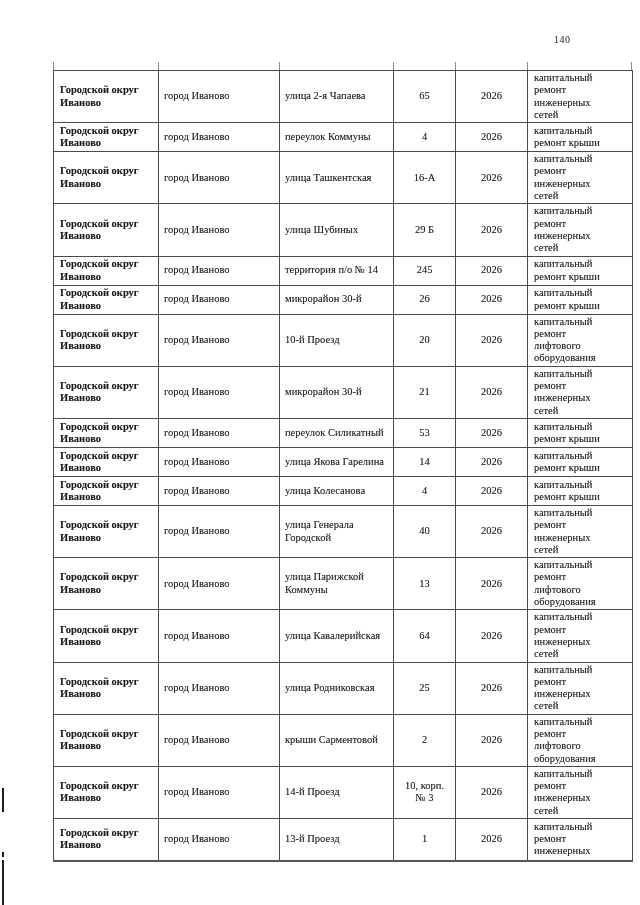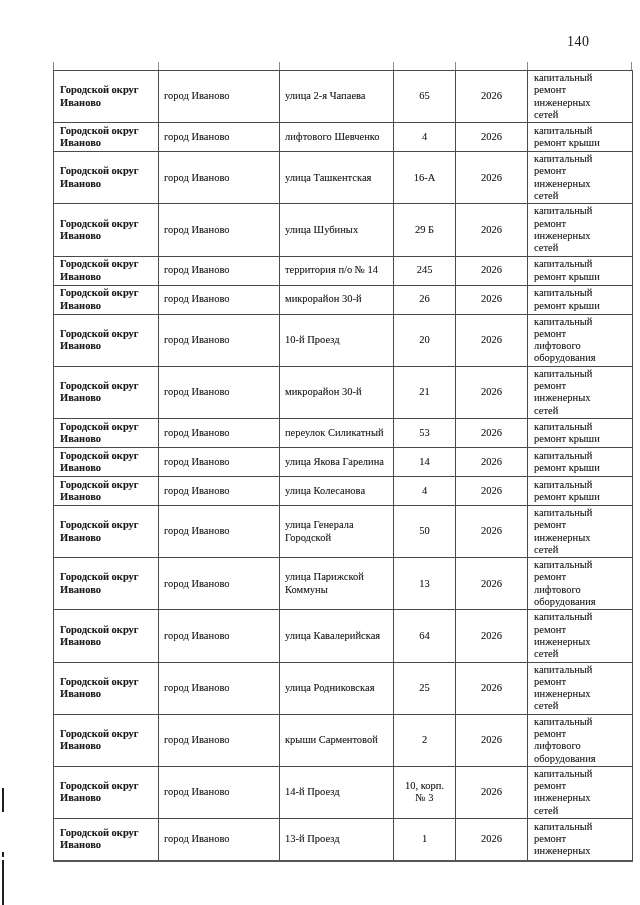--- a/index.html
+++ b/index.html
@@ -7,24 +7,23 @@
   body {
     width: 640px; height: 905px;
     position: relative;
     overflow: hidden;
     font-family: "Liberation Serif", "DejaVu Serif", serif;
     color: #1b1b1b;
   }
   .page-number {
     position: absolute;
     top: 34px; left: 554px;
-    font-size: 14px;
+    font-size: 10px;
     letter-spacing: 0.5px;
     color: #161616;
-    margin-left: 13px;
   }
   .table-wrap {
     position: absolute;
     top: 70px; left: 53px;
   }
   table.schedule {
     border-collapse: collapse;
     table-layout: fixed;
     width: 579px;
     font-size: 10.5px;
@@ -105,21 +104,21 @@
             <td>2026</td>
             <td>капитальный
 ремонт
 инженерных
 сетей</td>
           </tr>
           <tr class="h2">
             <td>Городской округ
 Иваново</td>
             <td>город Иваново</td>
-            <td>лифтового Шевченко</td>
+            <td>переулок Коммуны</td>
             <td>4</td>
             <td>2026</td>
             <td>капитальный
 ремонт крыши</td>
           </tr>
           <tr class="h4">
             <td>Городской округ
 Иваново</td>
             <td>город Иваново</td>
             <td>улица Ташкентская</td>
@@ -215,21 +214,21 @@
             <td>2026</td>
             <td>капитальный
 ремонт крыши</td>
           </tr>
           <tr class="h4">
             <td>Городской округ
 Иваново</td>
             <td>город Иваново</td>
             <td>улица Генерала
 Городской</td>
-            <td>50</td>
+            <td>40</td>
             <td>2026</td>
             <td>капитальный
 ремонт
 инженерных
 сетей</td>
           </tr>
           <tr class="h4">
             <td>Городской округ
 Иваново</td>
             <td>город Иваново</td>

